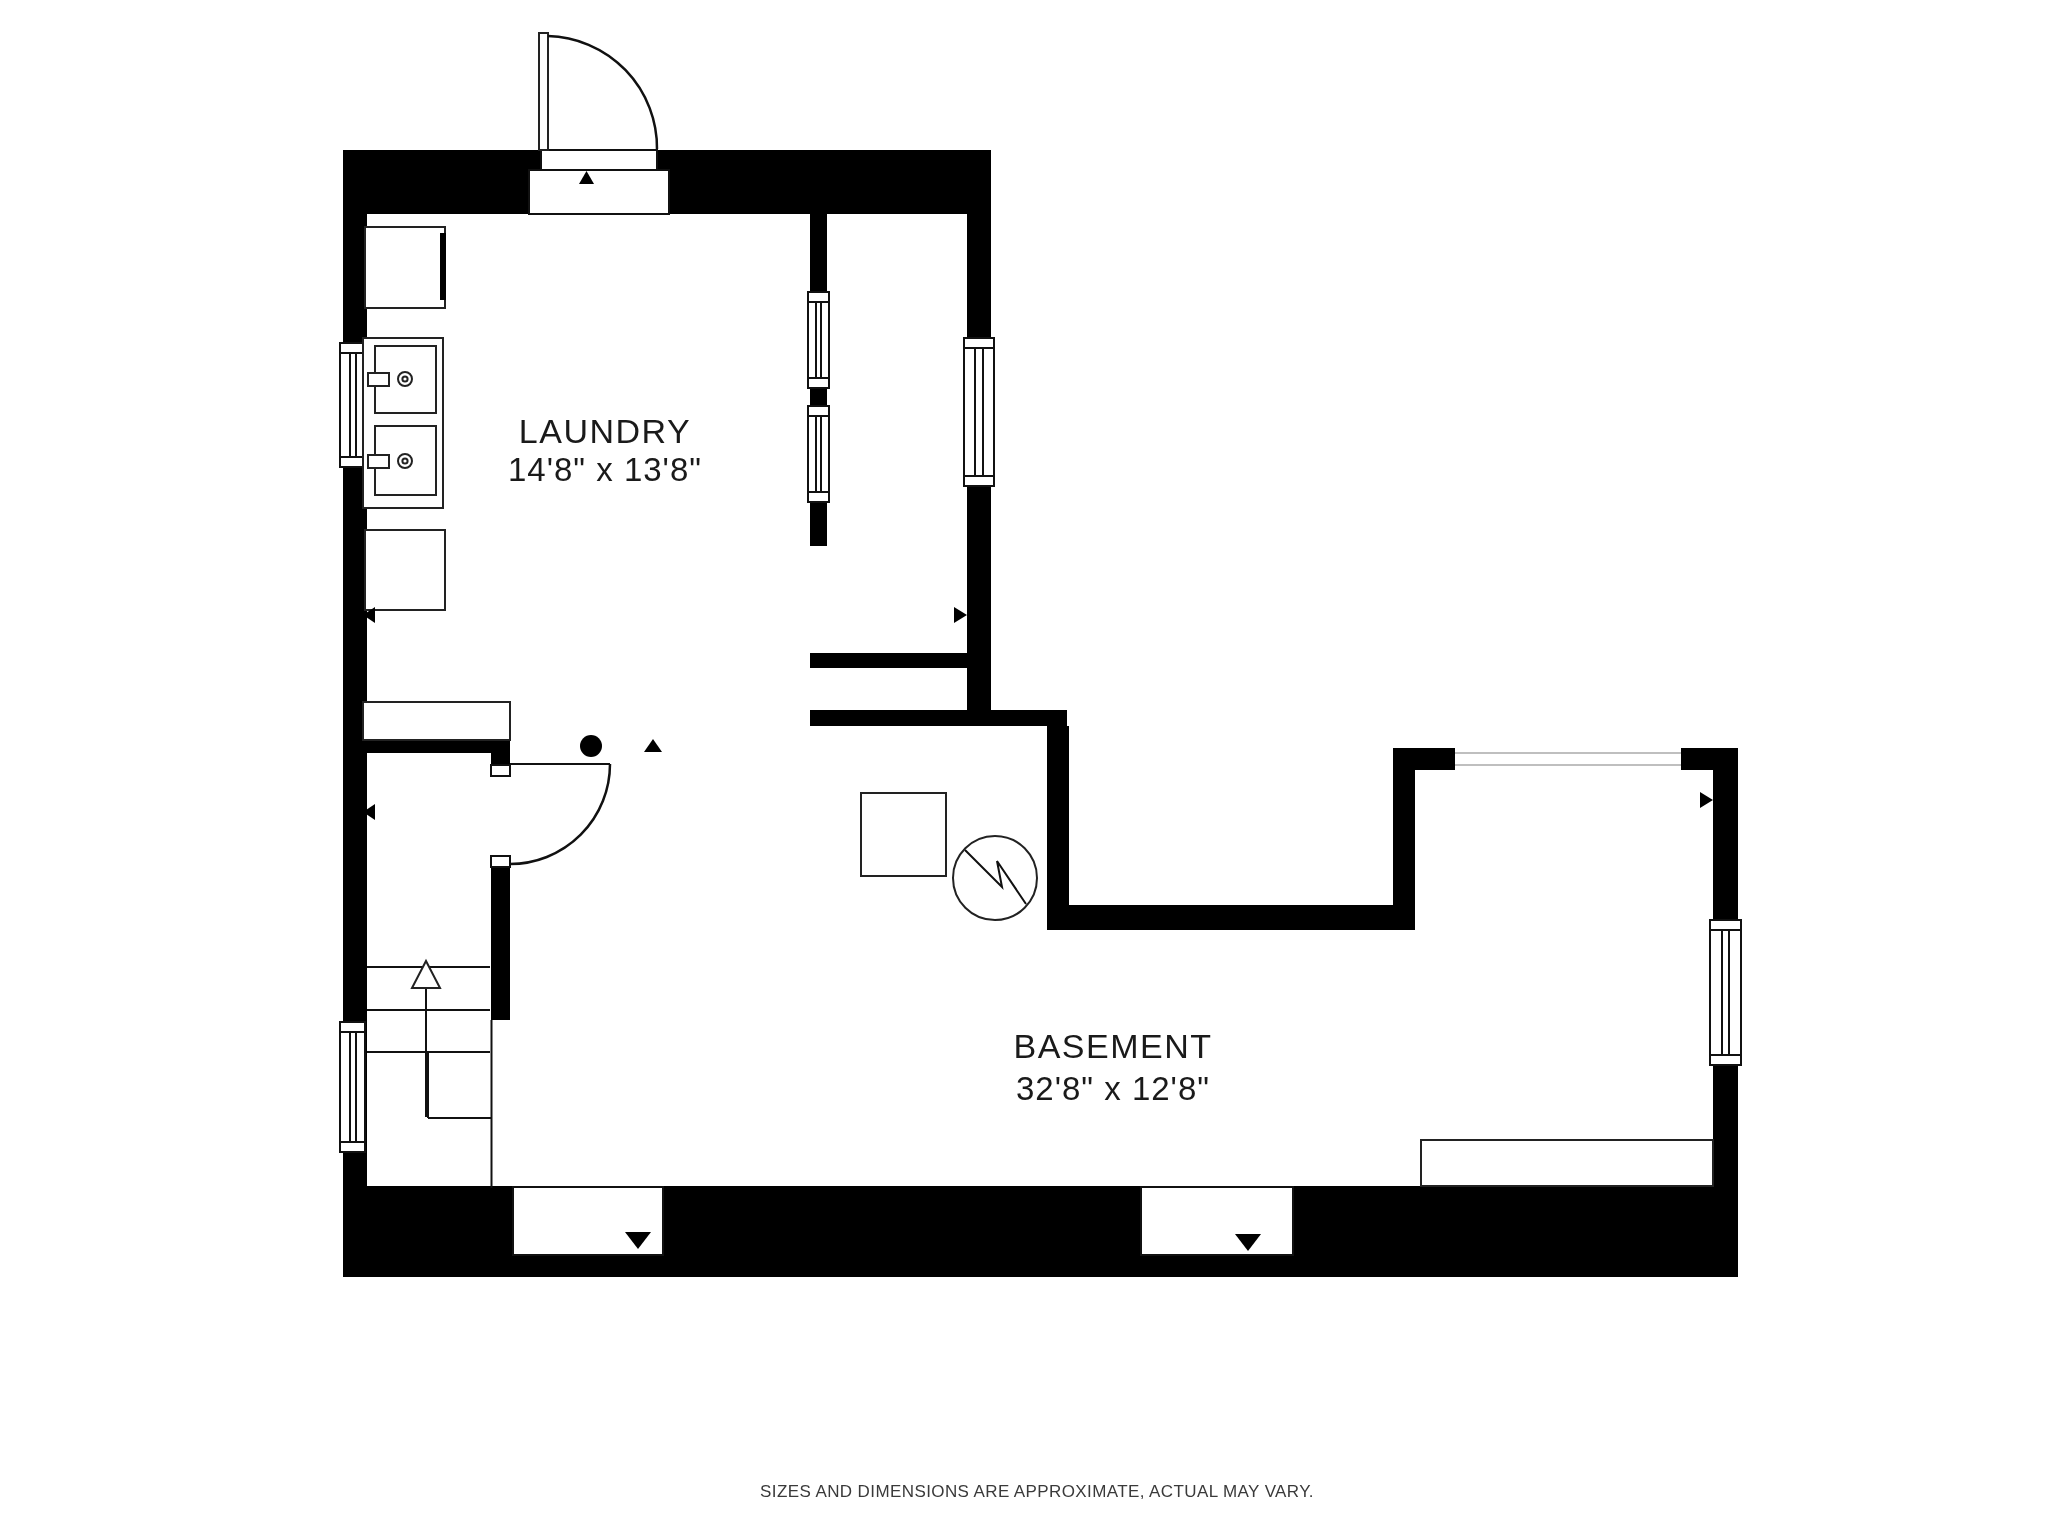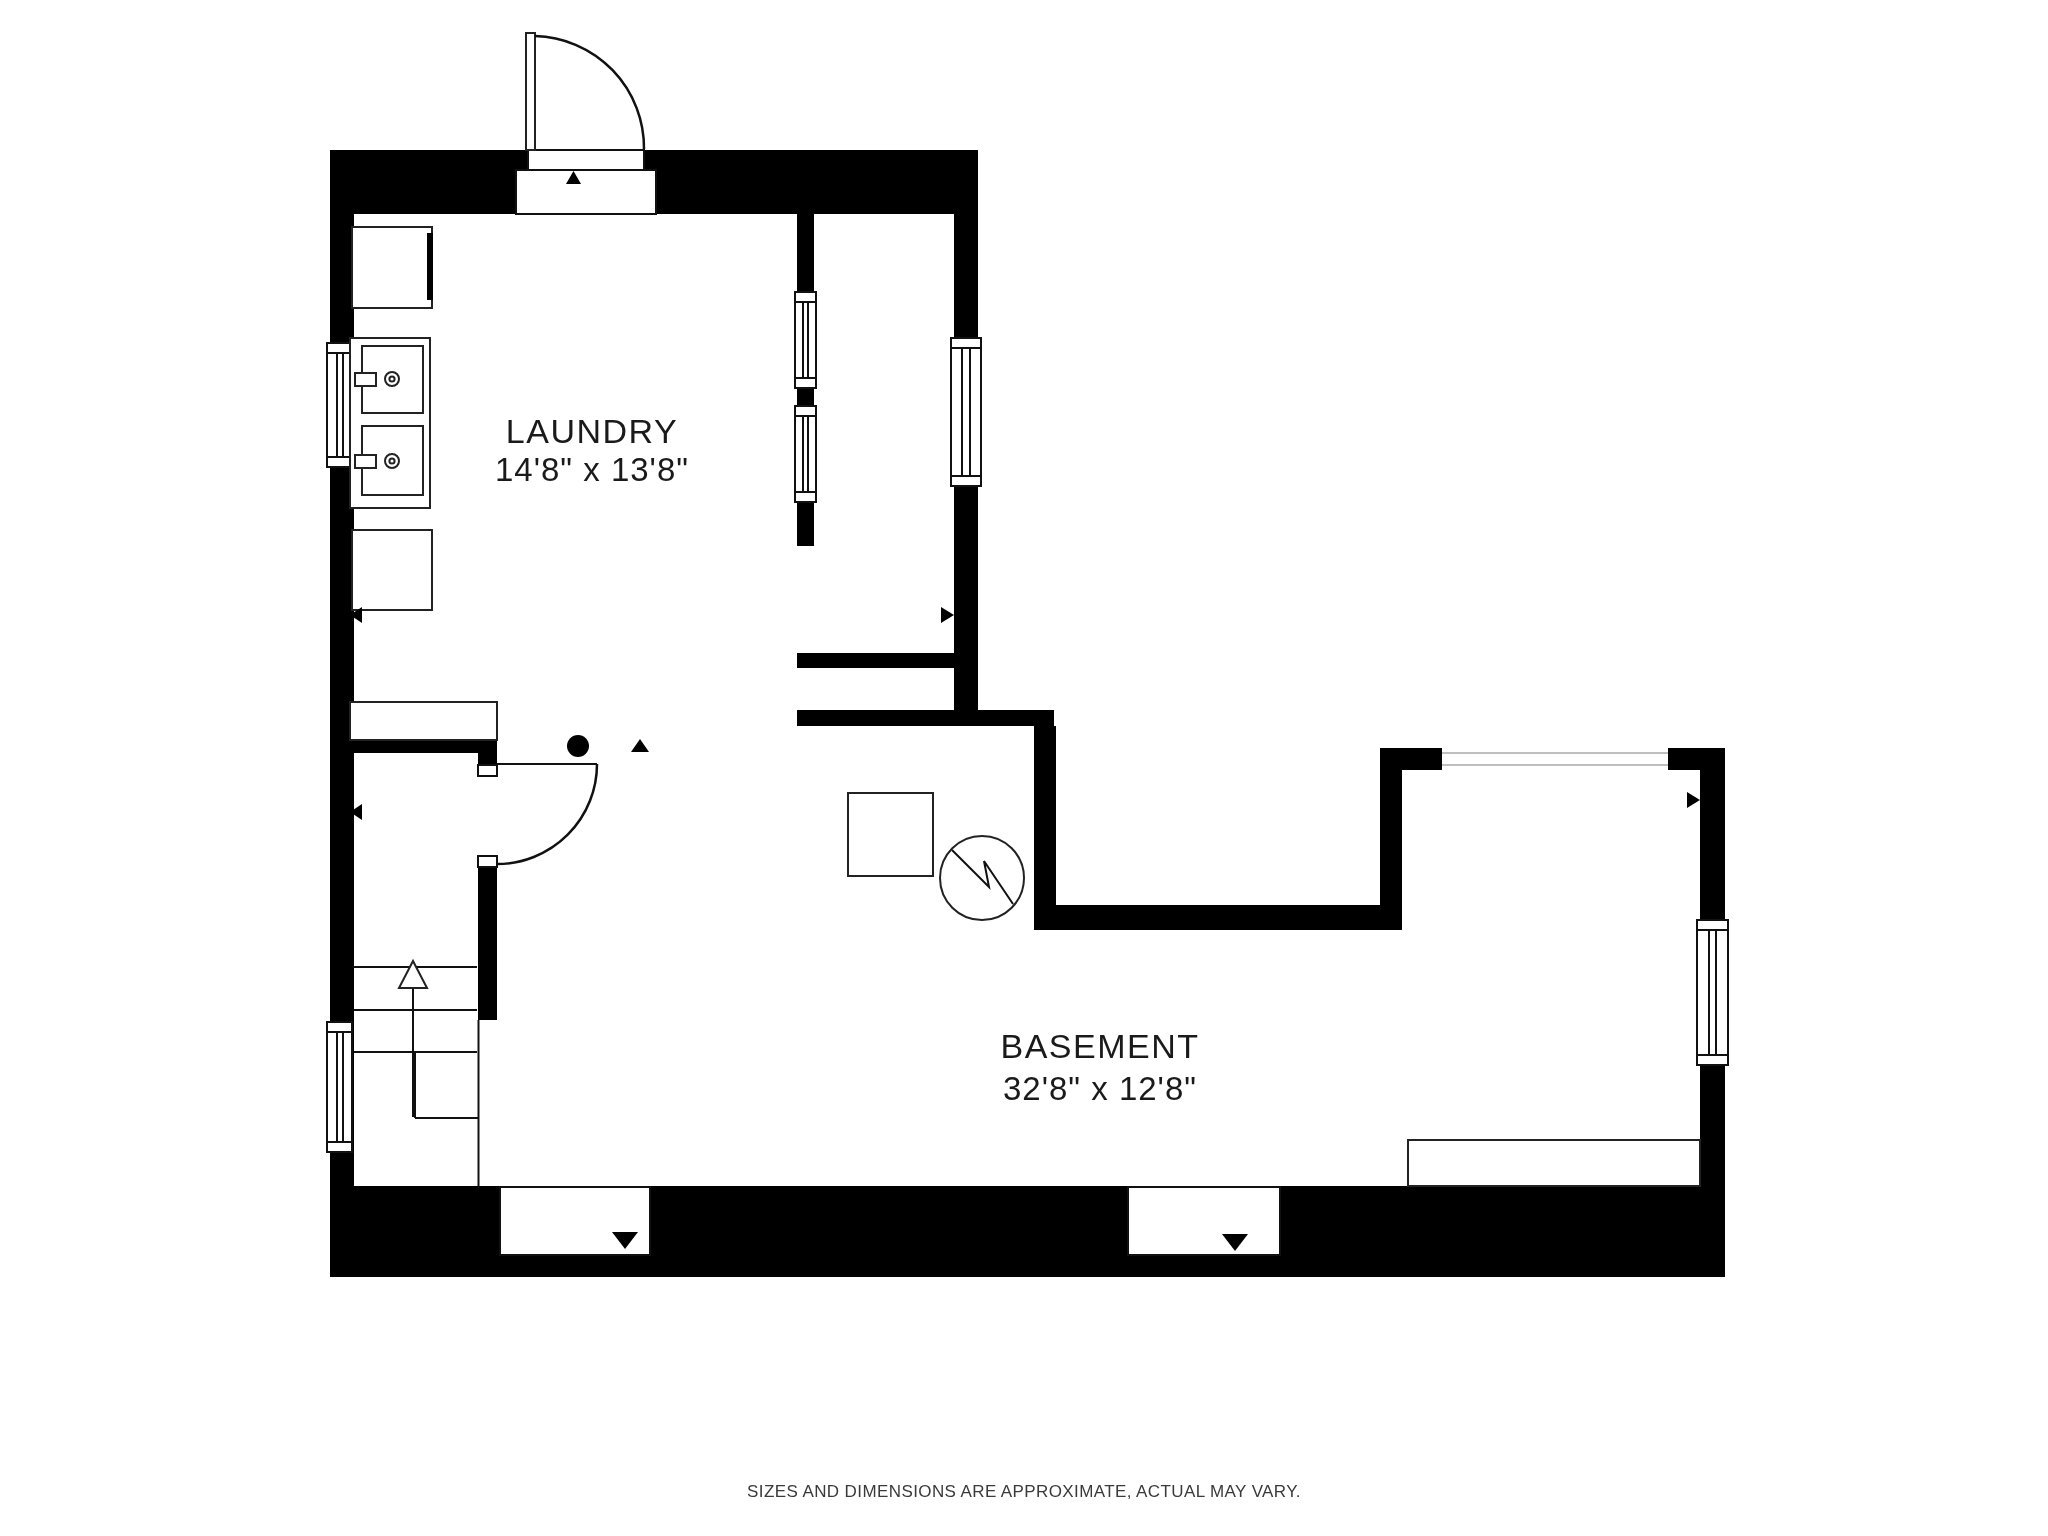--- a/index.html
+++ b/index.html
@@ -2,21 +2,21 @@
 <html><head>
 <meta charset="utf-8">
 <style>
   html,body{margin:0;padding:0;}
   body{
     width:2048px;height:1536px;
     background:#ffffff;
     font-family:"Liberation Sans","DejaVu Sans",sans-serif;
     position:relative;overflow:hidden;
   }
-  #plan-stage{position:absolute;inset:0;}
+  #plan-stage{position:absolute;inset:0;padding-left:13px;}
   svg{display:block;}
   .wall{stroke:none;}
   .thinline{fill:none;stroke:#111111;stroke-width:2;}
   .fixture-thin{fill:#ffffff;stroke:#222222;stroke-width:2;}
   .opening{fill:#ffffff;stroke:#111111;stroke-width:2;}
   .opening-noborder{fill:#ffffff;stroke:none;}
   .window-frame{fill:#ffffff;stroke:#111111;stroke-width:2;}
   .marker{fill:#000000;stroke:none;}
   .arc{fill:none;stroke:#111111;stroke-width:2.5;}
   .graysill{stroke:#bfbfbf;stroke-width:2;fill:none;}

